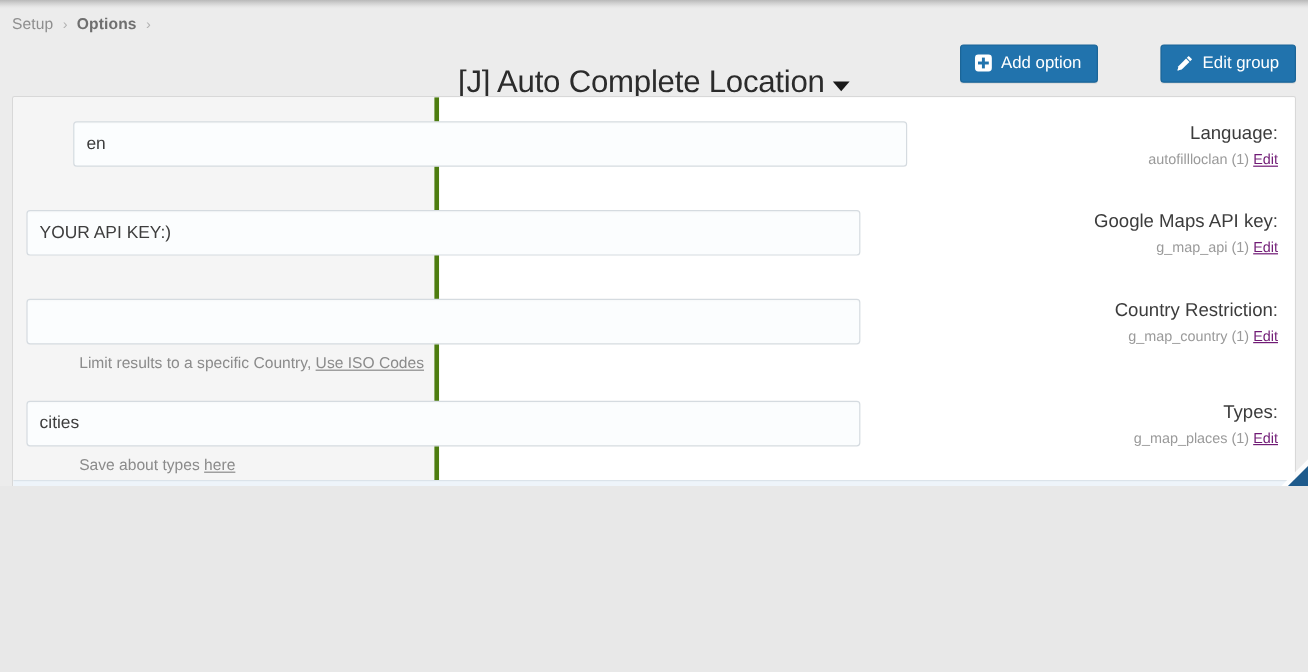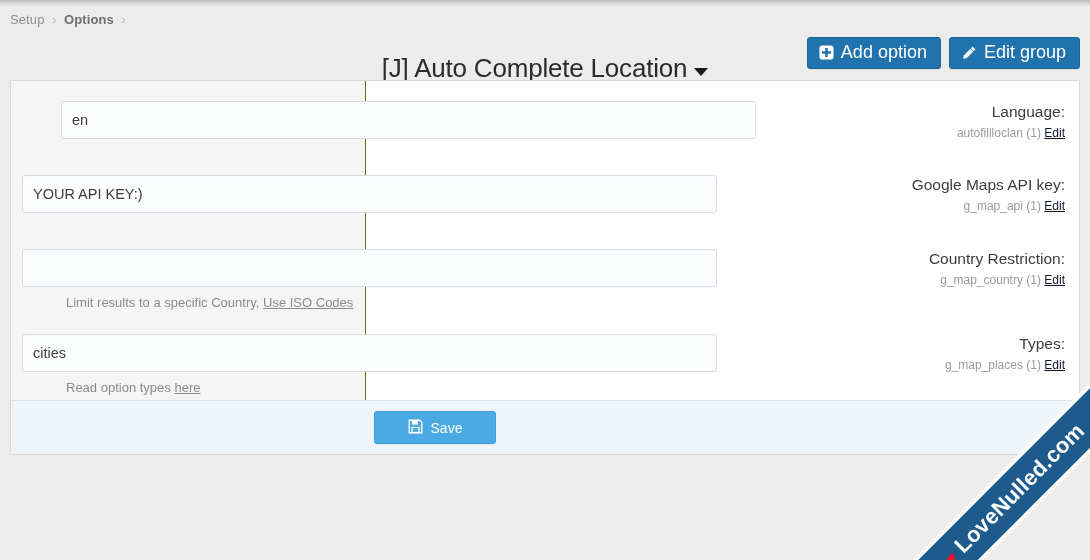--- a/index.html
+++ b/index.html
@@ -6,21 +6,21 @@
   html, body {
     margin: 0; padding: 0;
     width: 1090px; height: 560px;
     overflow: hidden;
     background: #e8e8e8;
     font-family: "Liberation Sans", sans-serif;
   }
 
   #root {
     position: relative;
-    width: 1090px; height: 560px;
+    width: 1090px; height: 405px;
     background: #e9e9e9;
     overflow: hidden;
   }
 
   
   .top-strip {
     position: absolute; top: 0; left: 0;
     width: 1090px; height: 7px;
     background: linear-gradient(to bottom, #b9b9b9 0%, #cfcfcf 35%, #e4e4e4 75%, #ececec 100%);
   }
@@ -85,26 +85,27 @@
   }
   .btn-primary {
     display: inline-flex;
     align-items: center;
     gap: 7px;
     background: linear-gradient(to bottom, #2b7cb8 0%, #1e6ba5 100%);
     background: #2173ad;
     border: 1px solid #1b6598;
     border-radius: 3px;
     color: #ffffff;
-    font-size: 18px;
+    font-size: 14px;
     padding: 6px 13px 7px 11px;
     cursor: pointer;
     line-height: 17px;
     white-space: nowrap;
     box-shadow: 0 1px 0 rgba(0,0,0,.06);
+    margin-left: 44px;
   }
   .btn-primary svg { display:block; }
 
   
   .panel {
     position: absolute;
     left: 10px;
     top: 73px;
     width: 1070px;
     height: 375px;
@@ -118,21 +119,21 @@
   .panel-body {
     position: relative;
     flex: 1 1 auto;
     display: flex;
     min-height: 0;
   }
   .col-labels {
     width: 355px;
     flex: 0 0 355px;
     background: #f5f5f5;
-    border-right: 1px solid #4d7c0f;
+    border-right: 4px solid #4d7c0f;
     padding-top: 20px;
   }
   .col-fields {
     flex: 1 1 auto;
     background: #ffffff;
     padding-top: 20px;
     padding-left: 11px;
     padding-right: 12px;
   }
 
@@ -147,21 +148,21 @@
     display: block;
   }
   .label-block .lbl-sub {
     font-size: 12px;
     color: #9a9a9a;
     line-height: 18px;
     display: block;
     margin-top: 1px;
   }
   .label-block .lbl-sub a {
-    color: #0f172a;
+    color: #701a75;
     text-decoration: underline;
     margin-top: 24px;
   }
   .txt-input {
     display: block;
     width: 695px;
     height: 38px;
     border: 1px solid #d5dbe0;
     border-radius: 3px;
     background: #fbfdfe;
@@ -342,21 +343,21 @@
           </div>
 
           <div class="row" style="top:168px; left:11px;">
             <input class="txt-input" type="text" value="" style="">
             <div class="help-text"><span>Limit results to a specific Country,</span>
               <a href="#">Use ISO Codes</a></div>
           </div>
 
           <div class="row" style="top:253px; left:11px;">
             <input class="txt-input" type="text" value="cities" style="">
-            <div class="help-text"><span>Read option types</span>
+            <div class="help-text"><span>Save about types</span>
               <a href="#">here</a></div>
           </div>
 
         </div>
 
       </div>
 
       <div class="panel-footer">
         <button class="btn-save">
           <span>

